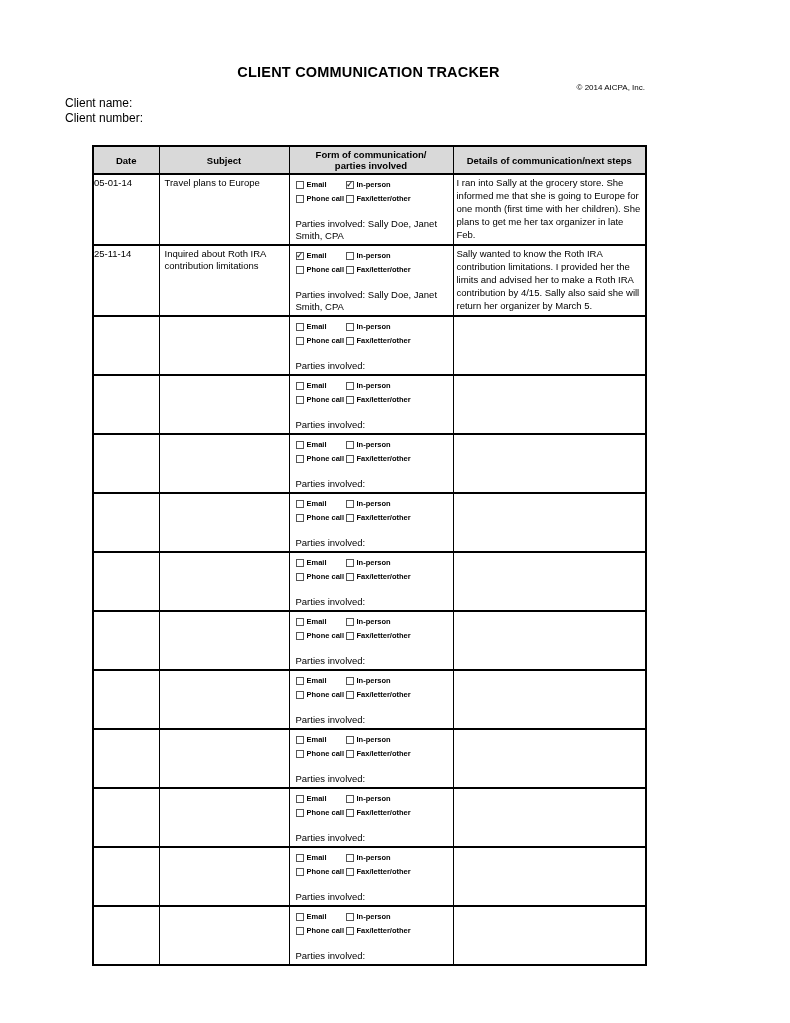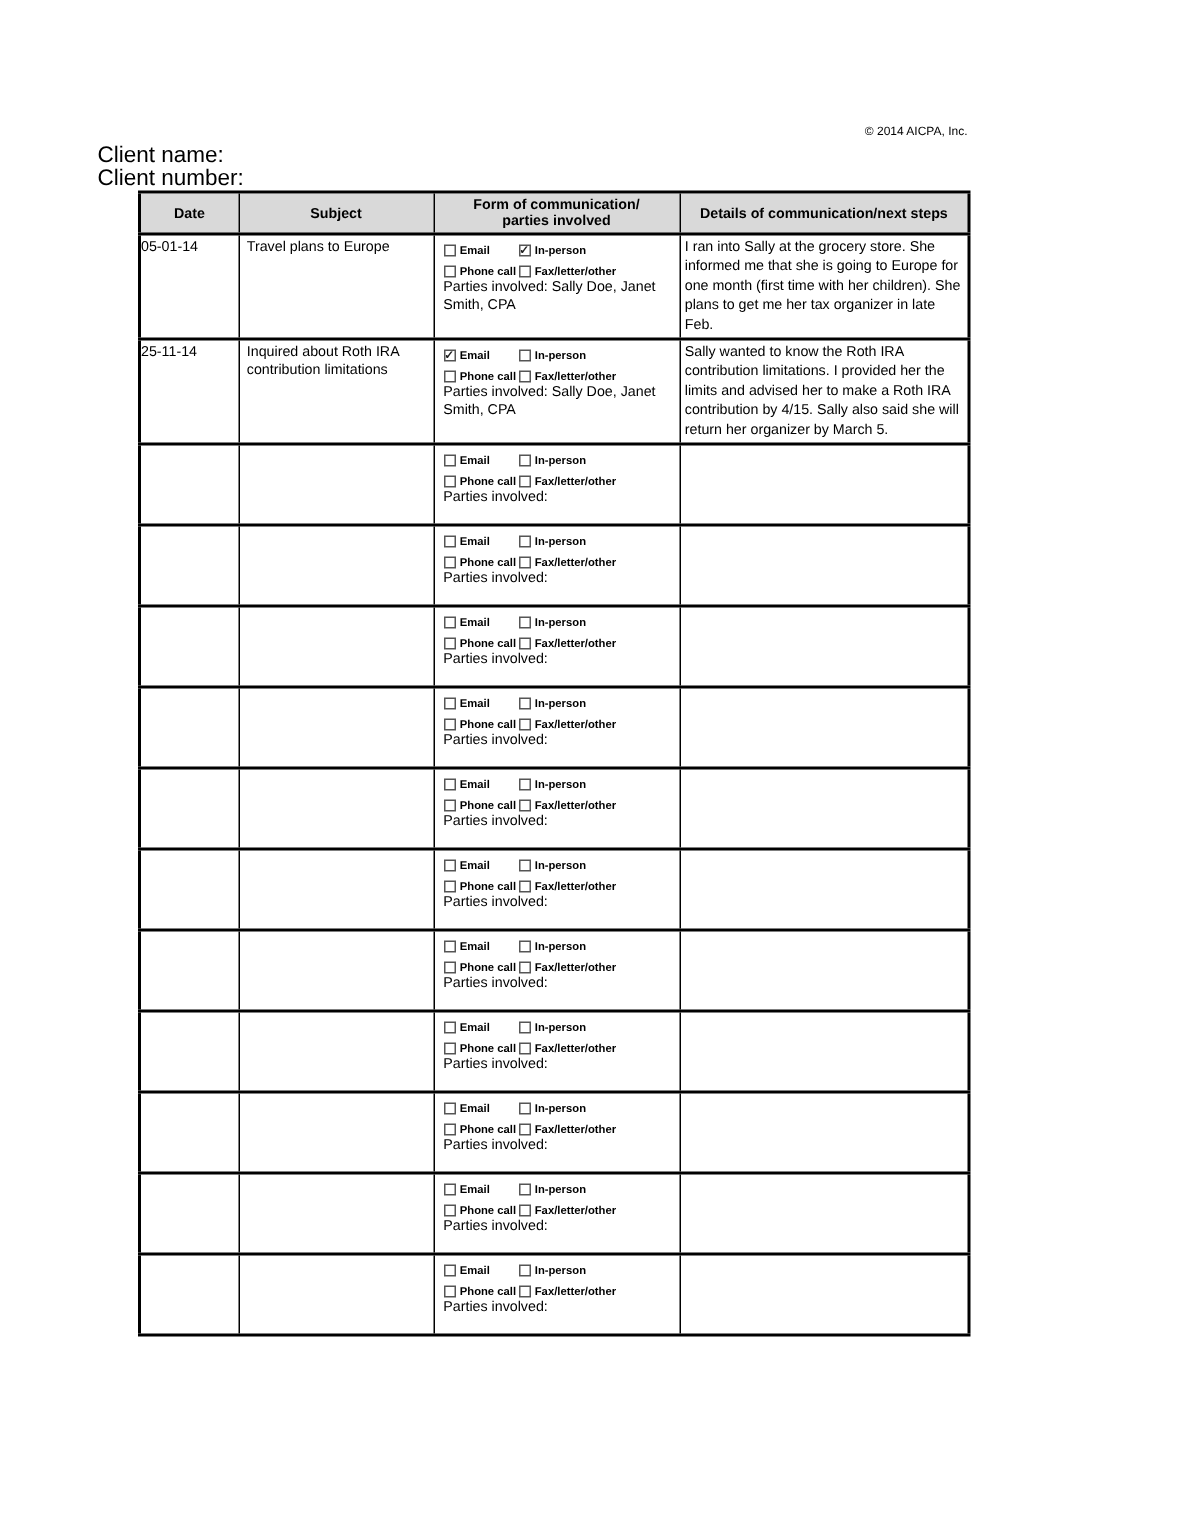--- a/index.html
+++ b/index.html
@@ -15,26 +15,26 @@
 
   .doc-title {
     position: absolute; top: 64px; left: 92px; width: 553px;
     text-align: center; font-weight: bold; font-size: 14.5px;
     letter-spacing: 0.2px;
   }
   .doc-copyright {
     position: absolute; top: 83px; left: 92px; width: 553px;
     text-align: right; font-size: 8px;
   }
-  .client-fields { position: absolute; top: 96px; left: 65px; font-size: 15px; }
+  .client-fields { position: absolute; top: 96px; left: 65px; font-size: 12px; }
   .client-line { height: 15px; line-height: 15px; }
   .client-value { display: inline-block; min-width: 120px; height: 12px; vertical-align: middle; }
 
   table.tracker {
-    position: absolute; top: 127px; left: 92px;
+    position: absolute; top: 145px; left: 92px;
     width: 553px;
     border-collapse: collapse;
     table-layout: fixed;
     border: 2px solid var(--border, #000);
   }
   .tracker th, .tracker td {
     border-left: 1px solid var(--border, #000);
     border-right: 1px solid var(--border, #000);
     border-top: 2px solid var(--border, #000);
     border-bottom: 2px solid var(--border, #000);
@@ -62,27 +62,28 @@
     align-items: center;
   }
   .cb-item { display: flex; align-items: center; gap: 3px; white-space: nowrap; font-weight: bold; }
   .cb-box {
     width: 8px; height: 8px; flex: 0 0 8px;
     border: 1px solid #555; background: #fff;
     display: inline-flex; align-items: center; justify-content: center;
     font-size: 8px; line-height: 8px; color: #222;
   }
   .cb-label { font-size: 7.5px; line-height: 9px; }
-  .parties { margin-top: 1px; font-size: 9.5px; line-height: 12px; }
+  .parties { margin-top: 15px; font-size: 9.5px; line-height: 12px; }
 </style>
 </head>
 <body style="--header-bg: #d9d9d9; --border: #000000; --text: #000000; --page-bg: #ffffff;">
 
 <div class="page">
 
+  <div class="doc-title">CLIENT COMMUNICATION TRACKER</div>
   <div class="doc-copyright">© 2014 AICPA, Inc.</div>
 
   <div class="client-fields">
     <div class="client-line">
       <span>Client name:</span>
       <span class="client-value"></span>
     </div>
     <div class="client-line">
       <span>Client number:</span>
       <span class="client-value"></span>

